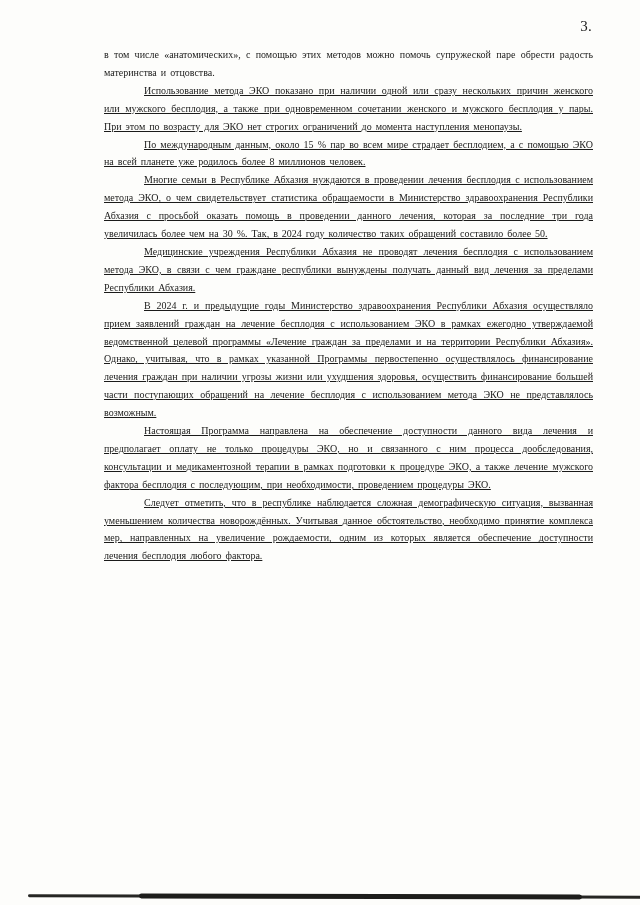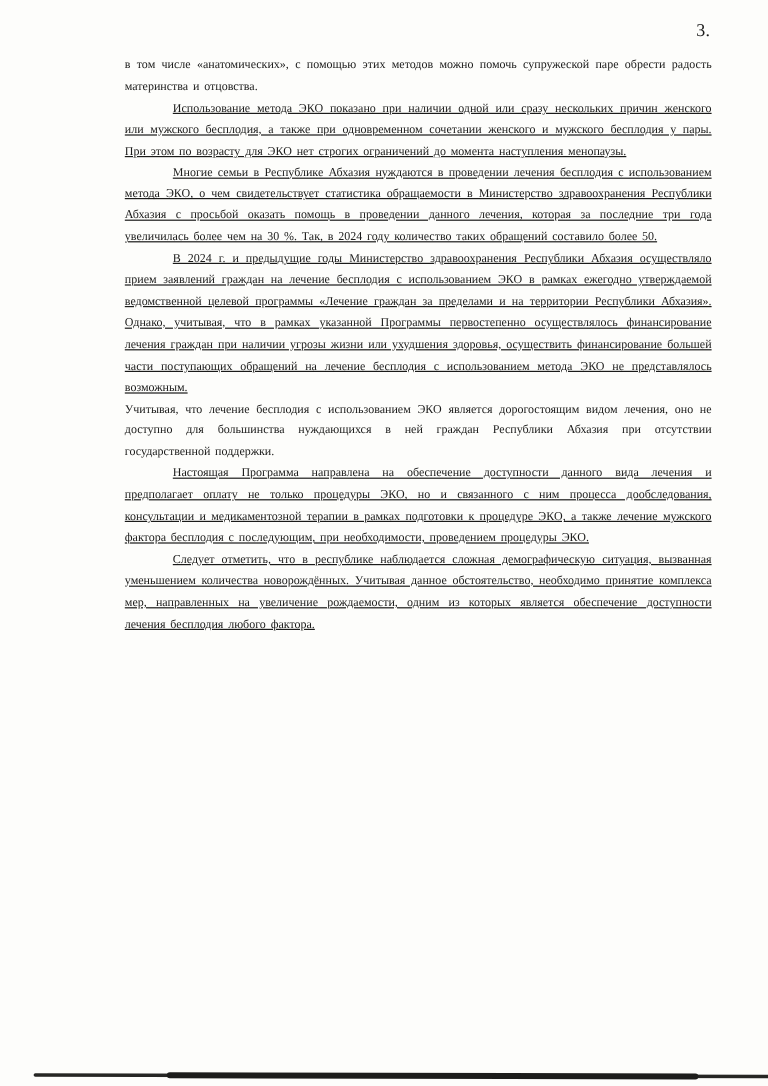--- a/index.html
+++ b/index.html
@@ -66,22 +66,23 @@
 </head>
 <body>
 
 <div class="page">
 
   <div class="page-number">3.</div>
 
   <div class="text-body">
     <p>в том числе «анатомических», с помощью этих методов можно помочь супружеской паре обрести радость материнства и отцовства.</p>
     <p class="indent">Использование метода ЭКО показано при наличии одной или сразу нескольких причин женского или мужского бесплодия, а также при одновременном сочетании женского и мужского бесплодия у пары. При этом по возрасту для ЭКО нет строгих ограничений до момента наступления менопаузы.</p>
+    <p class="indent">По международным данным, около 15 % пар во всем мире страдает бесплодием, а с помощью ЭКО на всей планете уже родилось более 8 миллионов человек.</p>
     <p class="indent">Многие семьи в Республике Абхазия нуждаются в проведении лечения бесплодия с использованием метода ЭКО, о чем свидетельствует статистика обращаемости в Министерство здравоохранения Республики Абхазия с просьбой оказать помощь в проведении данного лечения, которая за последние три года увеличилась более чем на 30 %. Так, в 2024 году количество таких обращений составило более 50.</p>
+    <p class="indent">Медицинские учреждения Республики Абхазия не проводят лечения бесплодия с использованием метода ЭКО, в связи с чем граждане республики вынуждены получать данный вид лечения за пределами Республики Абхазия.</p>
     <p class="indent">В 2024 г. и предыдущие годы Министерство здравоохранения Республики Абхазия осуществляло прием заявлений граждан на лечение бесплодия с использованием ЭКО в рамках ежегодно утверждаемой ведомственной целевой программы «Лечение граждан за пределами и на территории Республики Абхазия». Однако, учитывая, что в рамках указанной Программы первостепенно осуществлялось финансирование лечения граждан при наличии угрозы жизни или ухудшения здоровья, осуществить финансирование большей части поступающих обращений на лечение бесплодия с использованием метода ЭКО не представлялось возможным.</p>
-    <p>Учитывая, что лечение бесплодия с использованием ЭКО является дорогостоящим видом лечения, оно не доступно для большинства нуждающихся в ней граждан Республики Абхазия при отсутствии государственной поддержки.</p>
     <p class="indent">Настоящая Программа направлена на обеспечение доступности данного вида лечения и предполагает оплату не только процедуры ЭКО, но и связанного с ним процесса дообследования, консультации и медикаментозной терапии в рамках подготовки к процедуре ЭКО, а также лечение мужского фактора бесплодия с последующим, при необходимости, проведением процедуры ЭКО.</p>
     <p class="indent">Следует отметить, что в республике наблюдается сложная демографическую ситуация, вызванная уменьшением количества новорождённых. Учитывая данное обстоятельство, необходимо принятие комплекса мер, направленных на увеличение рождаемости, одним из которых является обеспечение доступности лечения бесплодия любого фактора.</p>
   </div>
 
   <div class="scan-artifact"></div>
 
 </div>
 
 </body></html>

